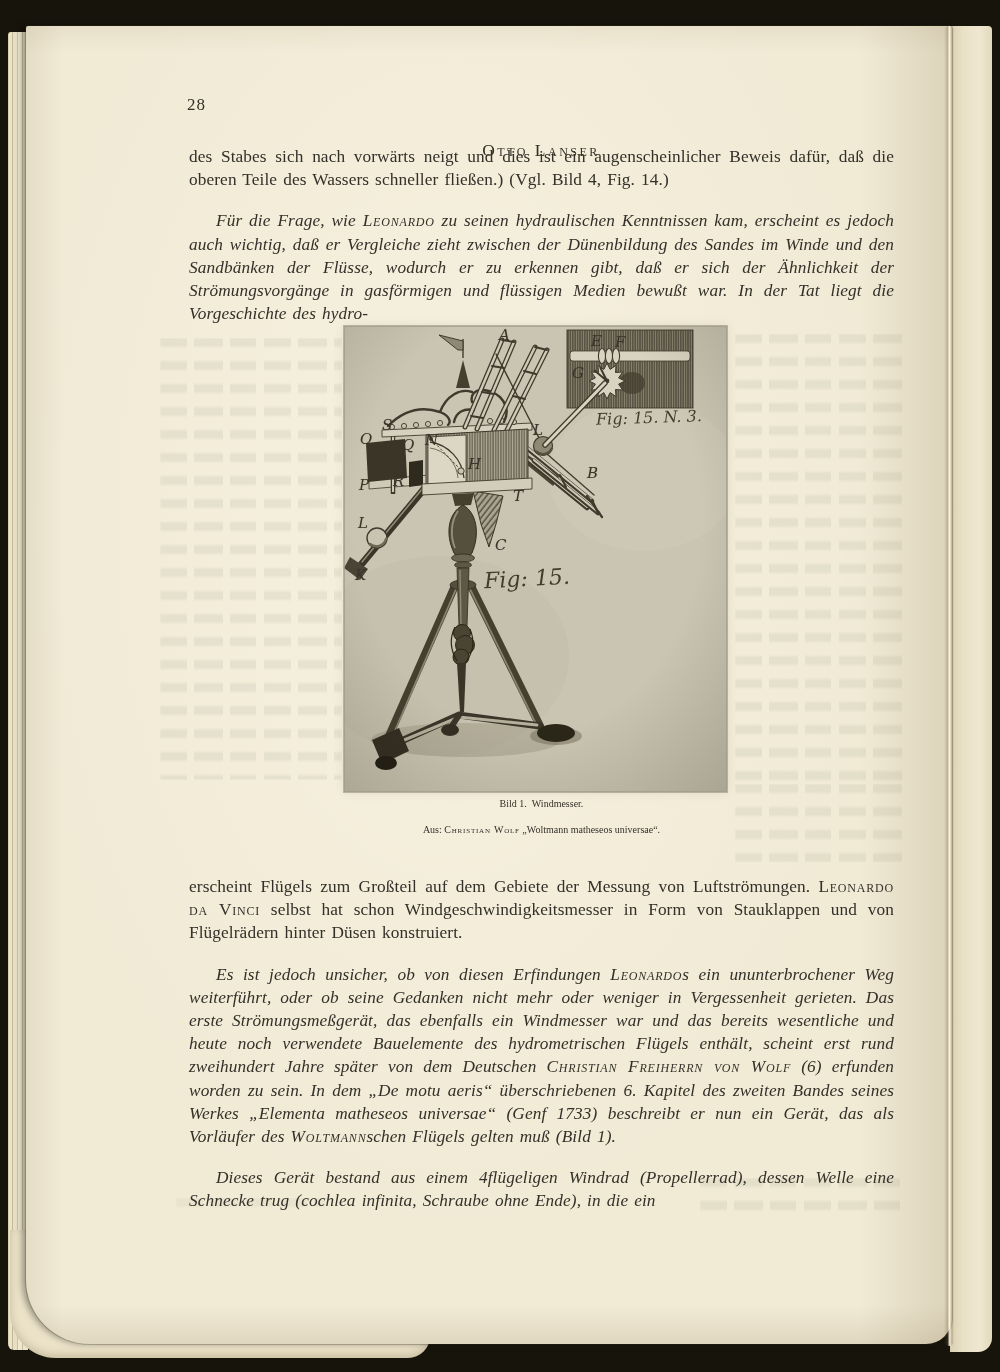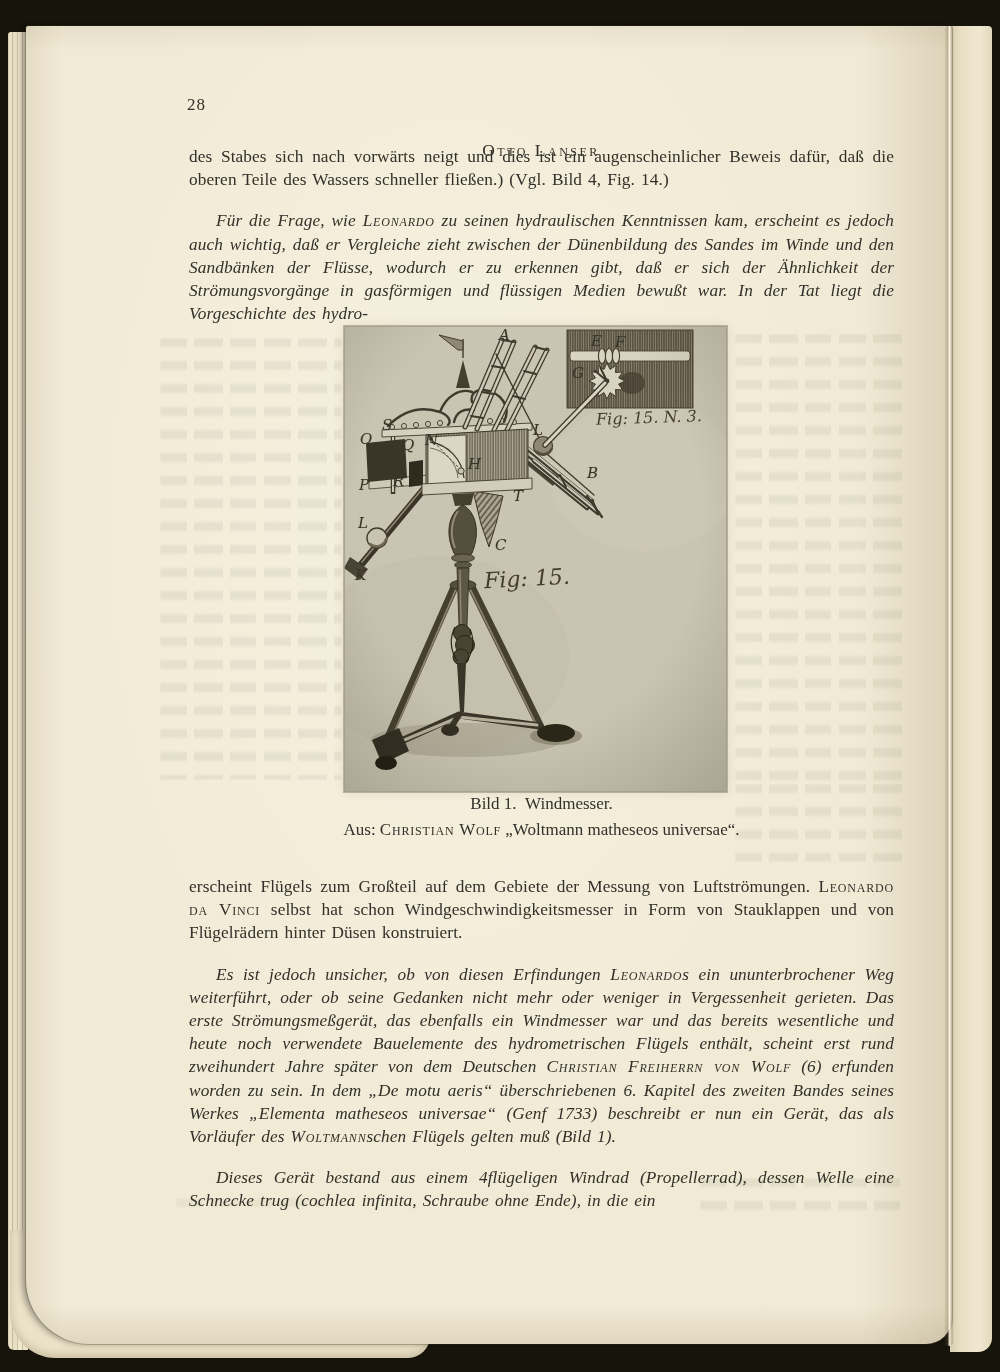--- a/index.html
+++ b/index.html
@@ -78,21 +78,21 @@
     text-shadow:0 0 1px rgba(58,53,42,.25);
   }
   .fig-script{
     position:absolute;font-family:"DejaVu Serif","Liberation Serif",serif;
     font-style:italic;color:#433d2f;white-space:nowrap;
   }
   .fig-script-main{left:140px;top:240px;font-size:22px;transform:rotate(-3deg);}
   .fig-script-inset{left:252px;top:82px;font-size:16px;transform:rotate(-2deg);}
   .figure-caption{
     position:absolute;left:171px;top:791px;width:741px;text-align:center;
-    color:#33302a;font-size:17px;line-height:25.5px;
+    color:#33302a;font-size:10px;line-height:25.5px;
   }
   .figure-caption .line{white-space:pre-wrap;}
   
   .ghost{
     position:absolute;pointer-events:none;
     background:repeating-linear-gradient(to bottom,
       rgba(106,114,86,.55) 0px, rgba(106,114,86,.55) 9px,
       rgba(106,114,86,0) 9px, rgba(106,114,86,0) 23px);
     opacity:.16;filter:blur(1px);
     -webkit-mask-image:repeating-linear-gradient(90deg,#000 0 27px,transparent 27px 34px,#000 34px 63px,transparent 63px 70px,#000 70px 96px,transparent 96px 104px);

